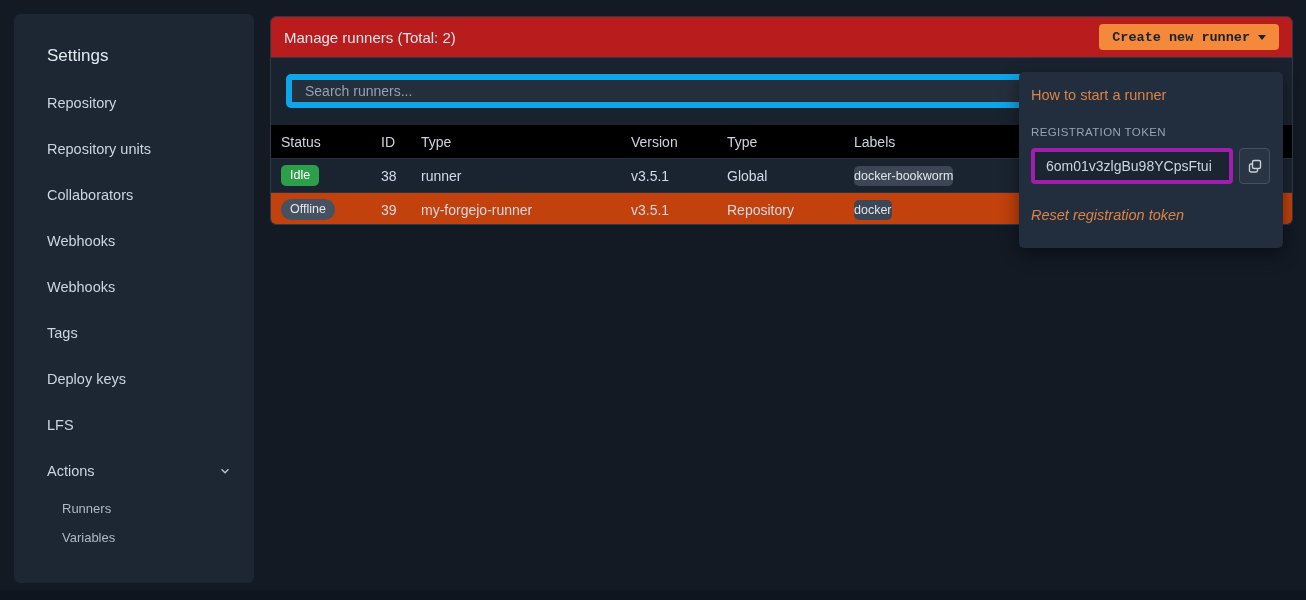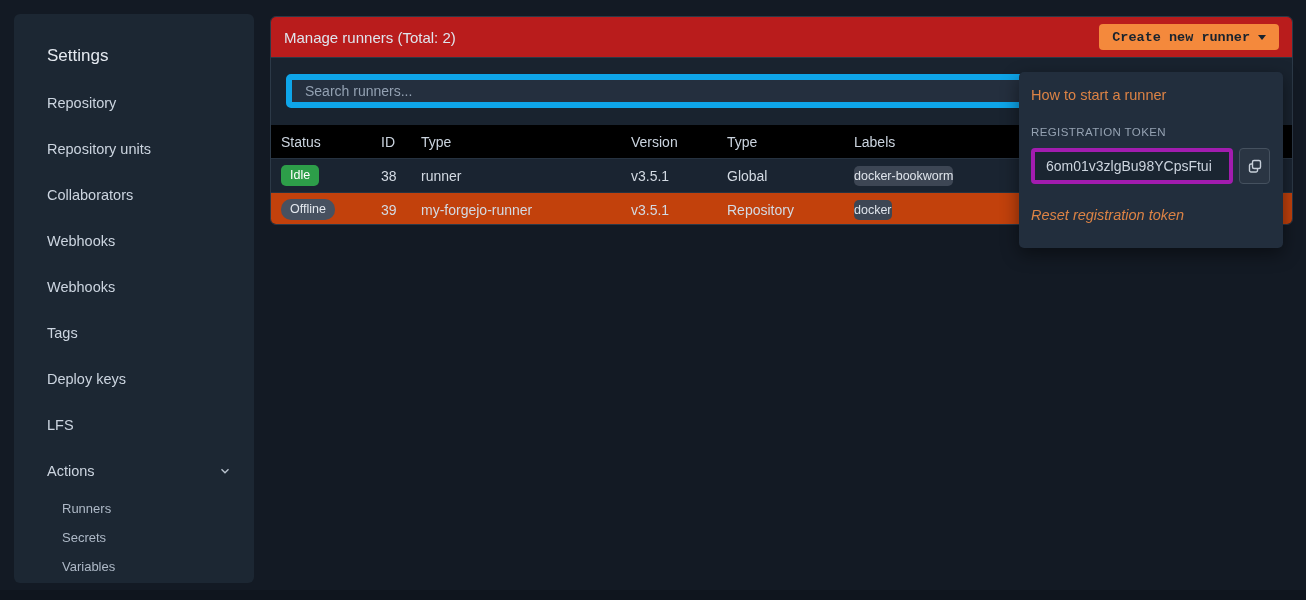--- a/index.html
+++ b/index.html
@@ -131,21 +131,20 @@
     <div class="sidebar-item">Tags</div>
     <div class="sidebar-item">Deploy keys</div>
     <div class="sidebar-item">LFS</div>
     <div class="sidebar-item actions">
       <span>Actions</span>
       <svg class="chev" viewBox="0 0 16 16">
           <polyline points="4,6 8,10 12,6"></polyline>
         </svg>
     </div>
     <div class="sidebar-subitem">Runners</div>
-    <div class="sidebar-subitem">Secrets</div>
     <div class="sidebar-subitem">Variables</div>
   </div>
 </nav>
 
 <section class="content">
   <div class="content-header">
     <div class="content-title">Manage runners (Total: 2)</div>
     <button class="create-btn">
       <span>Create new runner</span>
       <span class="caret-down"></span>

